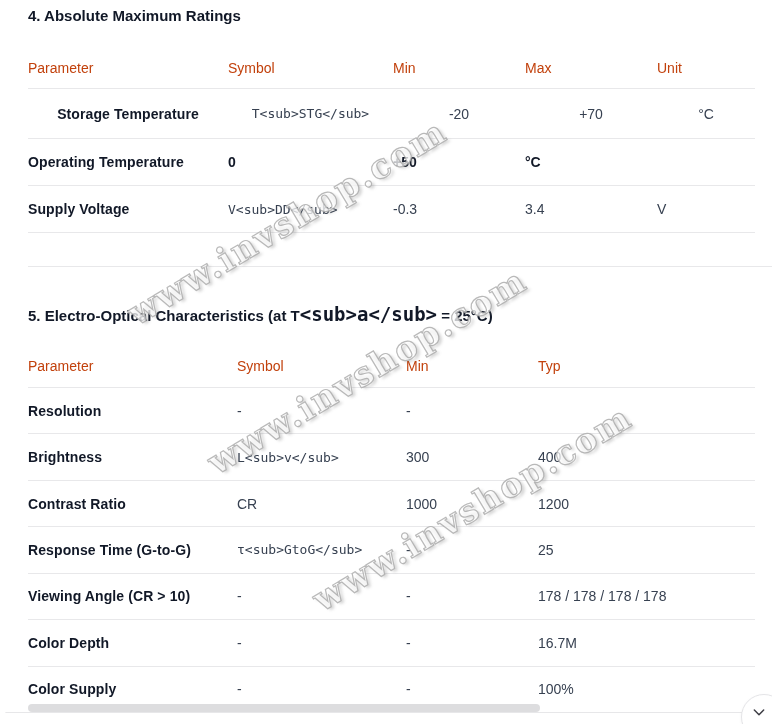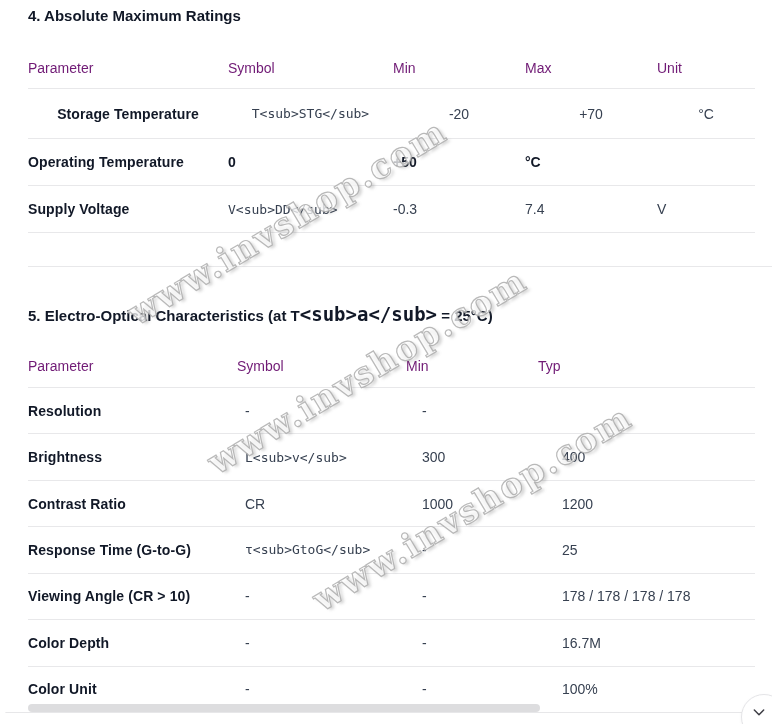--- a/index.html
+++ b/index.html
@@ -25,24 +25,24 @@
   .section-title .code { font-weight: 700; font-size: 19px; }
 
   .table { position: absolute; left: 28px; width: 727px; }
   .tr { display: grid; align-items: center; border-bottom: 1px solid #e8e8ea; }
   .t1 .tr { grid-template-columns: 200px 165px 132px 132px 1fr; }
   .t2 .tr { grid-template-columns: 209px 169px 132px 1fr; }
   .t1 .tr.head { height: 41px; }
   .t1 .tr:nth-child(2) { height: 50px; text-align: center; }
   .t1 .tr:nth-child(n+3) { height: 47px; }
   .t2 .tr.head { height: 43px; }
-  .t2 .tr:not(.head) { height: 46.43px; gap: 8px; }
+  .t2 .tr:not(.head) { height: 46.43px; }
 
   .td { font-size: 14px; color: #374151; white-space: nowrap; }
-  .th { font-size: 14px; color: #701a75; font-weight: 400; }
+  .th { font-size: 14px; color: #c2410c; font-weight: 400; }
   .param { font-weight: 700; color: #111827; letter-spacing: .1px; }
   .sym.mono { font-family: "DejaVu Sans Mono", monospace; font-size: 13px; color: #374151; }
   .strong { font-weight: 700; color: #111827; }
 
   .divider-line {
     position: absolute; height: 1px; background: #e8e8ea;
   }
 
   .watermark-layer { position: absolute; inset: 0; pointer-events: none; z-index: 6; }
   .wm {
@@ -101,21 +101,21 @@
     <div class="tr">
       <div class="td param">Operating Temperature</div>
       <div class="td strong">0</div>
       <div class="td strong">+50</div>
       <div class="td strong">°C</div>
     </div>
     <div class="tr">
       <div class="td param">Supply Voltage</div>
       <div class="td sym mono">V&lt;sub&gt;DD&lt;/sub&gt;</div>
       <div class="td">-0.3</div>
-      <div class="td">7.4</div>
+      <div class="td">3.4</div>
       <div class="td">V</div>
     </div>
   </div>
 
   <div class="divider-line" style="left:28px; top:266px; width:744px"></div>
 
   <h2 class="section-title" style="top:303px"><span>5. Electro-Optical Characteristics (at T</span><span class="code">&lt;sub&gt;a&lt;/sub&gt;</span><span> = 25°C)</span></h2>
 
   <div class="table t2" style="top:345px">
     <div class="tr head">
@@ -153,21 +153,21 @@
       <div class="td">-</div>
       <div class="td">178 / 178 / 178 / 178</div>
     </div>
     <div class="tr">
       <div class="td param">Color Depth</div>
       <div class="td sym">-</div>
       <div class="td">-</div>
       <div class="td">16.7M</div>
     </div>
     <div class="tr">
-      <div class="td param">Color Unit</div>
+      <div class="td param">Color Supply</div>
       <div class="td sym">-</div>
       <div class="td">-</div>
       <div class="td">100%</div>
     </div>
   </div>
 
   <div class="watermark-layer">
     <div class="wm" style="left:287px; top:222px">www.invshop.com</div>
     <div class="wm" style="left:367px; top:371px">www.invshop.com</div>
     <div class="wm" style="left:472px; top:508px">www.invshop.com</div>

